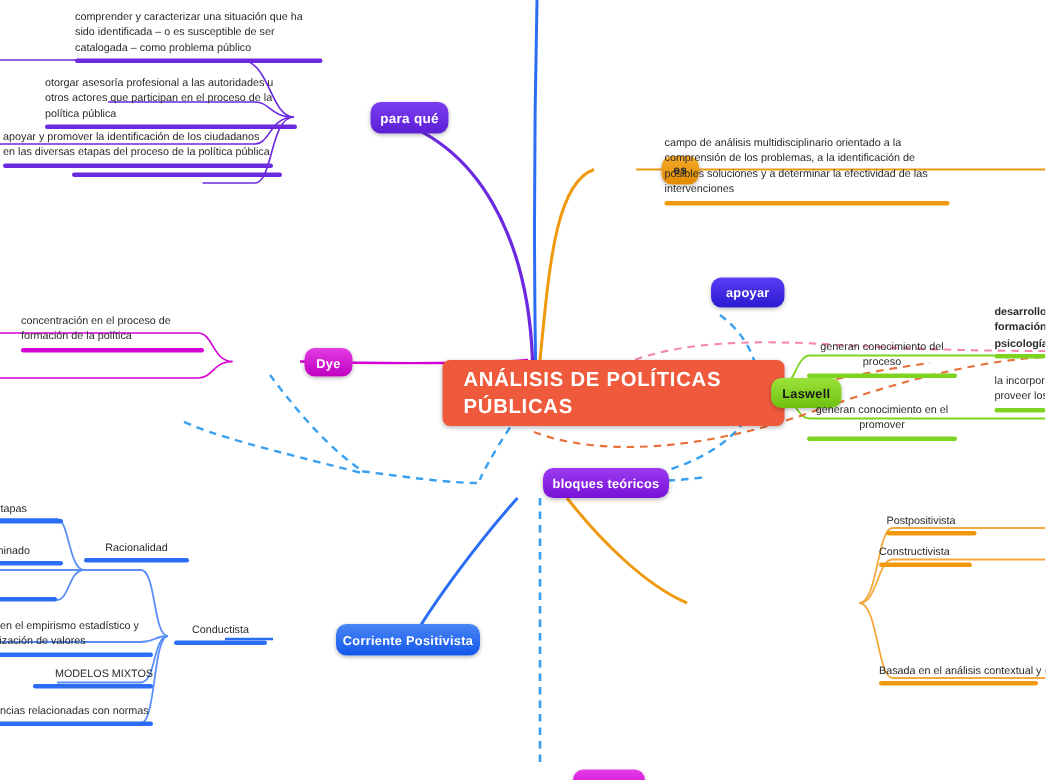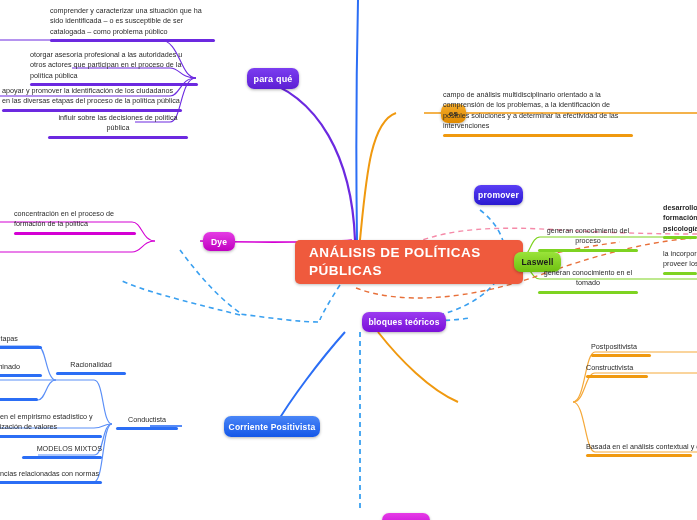--- a/index.html
+++ b/index.html
@@ -141,21 +141,20 @@
     <span class="txt">otorgar asesoría profesional a las autoridades u otros actores que participan en el proceso de la política pública</span>
     <span class="underline" style="background:#6c29e0;"></span>
   </div>
 
   <div class="leaf" style="left:2px; top:86px; width:180px;">
     <span class="txt">apoyar y promover la identificación de los ciudadanos en las diversas etapas del proceso de la política pública</span>
     <span class="underline" style="background:#6c29e0;"></span>
   </div>
 
   <div class="leaf center" style="left:48px; top:113px; width:140px;">
-    <span class="txt">influir sobre las decisiones de política pública</span>
     <span class="underline" style="background:#6c29e0;"></span>
   </div>
 
   <div class="node" style="left:159px; top:232px; width:32px; height:19px; background:linear-gradient(#e43ce4,#c000c0); color:#fff; font-size:8.5px; box-shadow:0 1px 3px rgba(0,0,0,.3);">
     <span>Dye</span>
   </div>
 
   <div class="leaf" style="left:14px; top:209px; width:122px;">
     <span class="txt">concentración en el proceso de formación de la política</span>
     <span class="underline" style="background:#d400d4;"></span>
@@ -165,34 +164,34 @@
   <div class="node" style="left:397px; top:104px; width:25px; height:19px; background:linear-gradient(#f4ab2b,#e08a00); color:#2a2a2a; font-size:8px; box-shadow:0 1px 3px rgba(0,0,0,.3);">
     <span>es</span>
   </div>
 
   <div class="leaf" style="left:443px; top:90px; width:190px;">
     <span class="txt">campo de análisis multidisciplinario orientado a la comprensión de los problemas, a la identificación de posibles soluciones y a determinar la efectividad de las intervenciones</span>
     <span class="underline" style="background:#f0990f;"></span>
   </div>
 
   <div class="node" style="left:430px; top:185px; width:49px; height:20px; background:linear-gradient(#5a3ef5,#2a1ad0); color:#fff; font-size:8.5px; box-shadow:0 1px 3px rgba(0,0,0,.3);">
-    <span>promover</span>
+    <span>apoyar</span>
   </div>
 
   <div class="node" style="left:470px; top:252px; width:47px; height:20px; background:linear-gradient(#9ae33a,#6ec010); color:#1a1a1a; font-size:8.5px; box-shadow:0 1px 3px rgba(0,0,0,.3);">
     <span>Laswell</span>
   </div>
 
   <div class="leaf center" style="left:538px; top:226px; width:100px;">
     <span class="txt">generan conocimiento del proceso</span>
     <span class="underline" style="background:#7ed321;"></span>
   </div>
 
   <div class="leaf center" style="left:538px; top:268px; width:100px;">
-    <span class="txt">generan conocimiento en el tomado</span>
+    <span class="txt">generan conocimiento en el promover</span>
     <span class="underline" style="background:#7ed321;"></span>
   </div>
 
   <div class="leaf bold" style="left:663px; top:203px; width:90px;">
     <span class="txt">desarrollo de la formación, utilizando los psicología (p</span>
     <span class="underline" style="background:#7ed321; width:34px;"></span>
   </div>
 
   <div class="leaf" style="left:663px; top:249px; width:90px;">
     <span class="txt">la incorpor para mejor y proveer los tomado</span>

